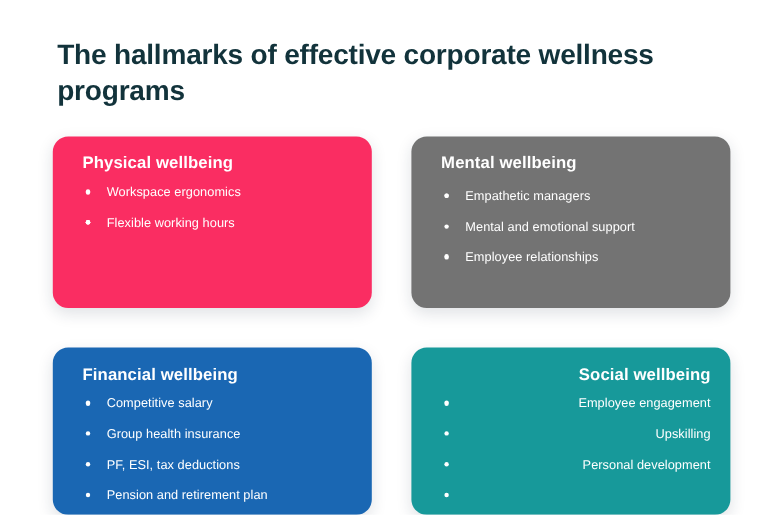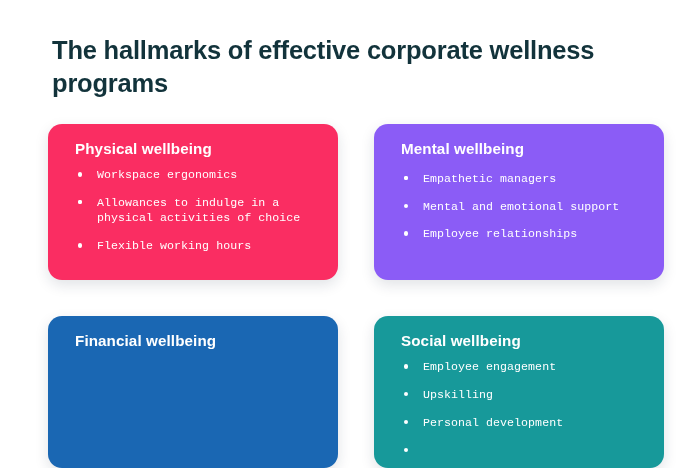--- a/index.html
+++ b/index.html
@@ -76,21 +76,20 @@
   }
 
   .card-list-item {
     position: relative;
     padding-left: 22px;
     font-size: 11.6px;
     line-height: 1.32;
     color: #ffffff;
     margin-bottom: 12.5px;
     letter-spacing: 0.05px;
-    font-family: Liberation Mono, monospace;
   }
   .card-list-item:last-child { margin-bottom: 0; }
 
   .bullet-dot {
     position: absolute;
     left: 3px;
     top: 5px;
     width: 4.4px;
     height: 4.4px;
     border-radius: 50%;
@@ -114,30 +113,29 @@
       <ul class="card-list">
         <li class="card-list-item">
           <span class="bullet-dot"></span>
           <span class="item-text">Workspace ergonomics</span>
         </li>
         <li class="card-list-item">
           <span class="bullet-dot"></span>
         </li>
         <li class="card-list-item">
           <span class="bullet-dot"></span>
-          <span class="item-text">Allowances to indulge in a physical activities of choice</span>
         </li>
         <li class="card-list-item">
           <span class="bullet-dot"></span>
           <span class="item-text">Flexible working hours</span>
         </li>
       </ul>
     </section>
 
-    <section class="card" style="background: #8b5cf6;">
+    <section class="card" style="background: #737373;">
       <h2 class="card-title">Mental wellbeing</h2>
       <ul class="card-list">
         <li class="card-list-item">
           <span class="bullet-dot"></span>
         </li>
         <li class="card-list-item">
           <span class="bullet-dot"></span>
           <span class="item-text">Empathetic managers</span>
         </li>
         <li class="card-list-item">
@@ -146,23 +144,41 @@
         </li>
         <li class="card-list-item">
           <span class="bullet-dot"></span>
           <span class="item-text">Employee relationships</span>
         </li>
       </ul>
     </section>
 
     <section class="card" style="background: rgb(26, 103, 179);">
       <h2 class="card-title">Financial wellbeing</h2>
+      <ul class="card-list">
+        <li class="card-list-item">
+          <span class="bullet-dot"></span>
+          <span class="item-text">Competitive salary</span>
+        </li>
+        <li class="card-list-item">
+          <span class="bullet-dot"></span>
+          <span class="item-text">Group health insurance</span>
+        </li>
+        <li class="card-list-item">
+          <span class="bullet-dot"></span>
+          <span class="item-text">PF, ESI, tax deductions</span>
+        </li>
+        <li class="card-list-item">
+          <span class="bullet-dot"></span>
+          <span class="item-text">Pension and retirement plan</span>
+        </li>
+      </ul>
     </section>
 
-    <section class="card" style="background: rgb(23, 153, 154);">
+    <section class="card" style="background: rgb(23, 153, 154); text-align: right;">
       <h2 class="card-title">Social wellbeing</h2>
       <ul class="card-list">
         <li class="card-list-item">
           <span class="bullet-dot"></span>
           <span class="item-text">Employee engagement</span>
         </li>
         <li class="card-list-item">
           <span class="bullet-dot"></span>
           <span class="item-text">Upskilling</span>
         </li>

